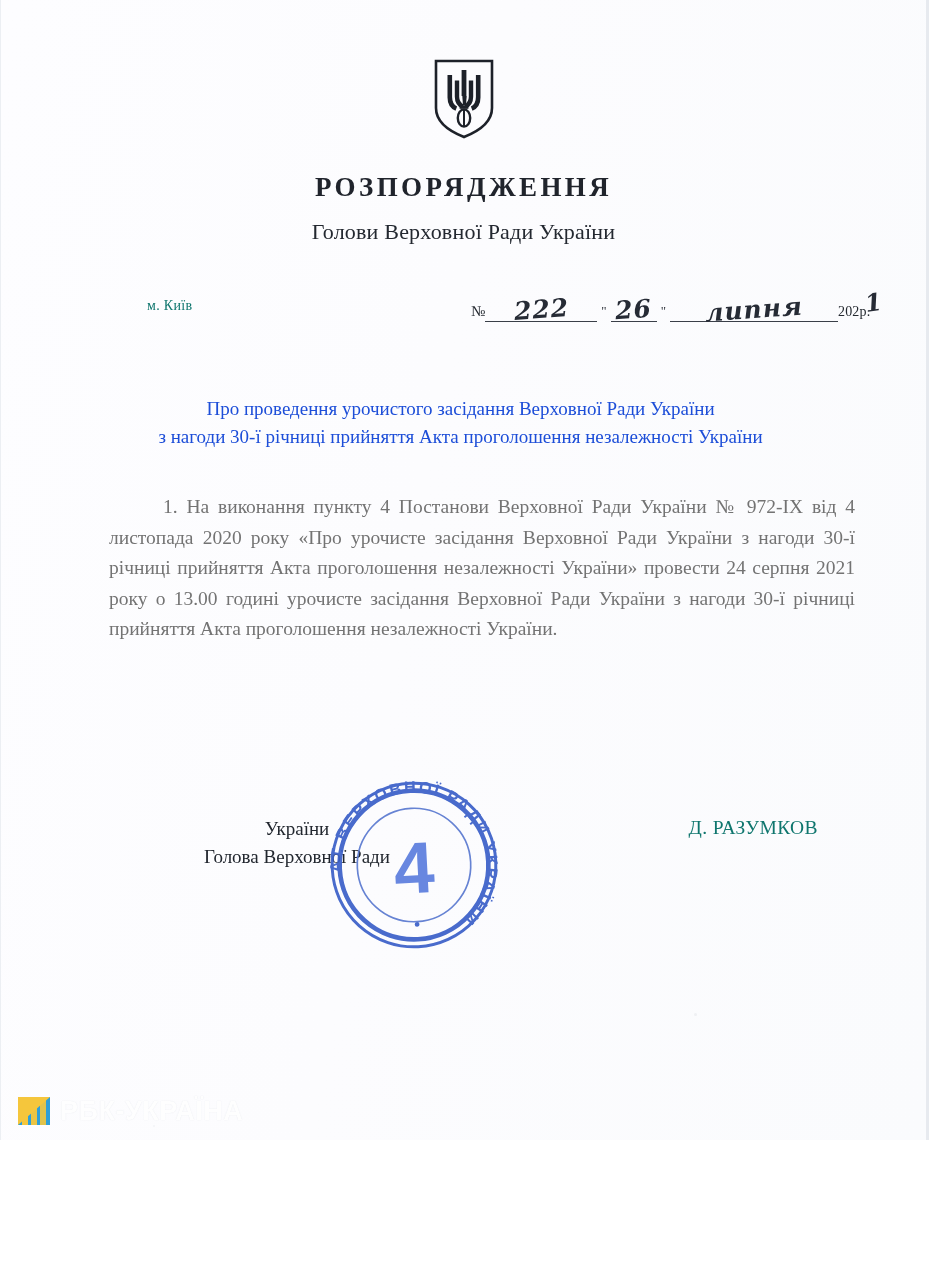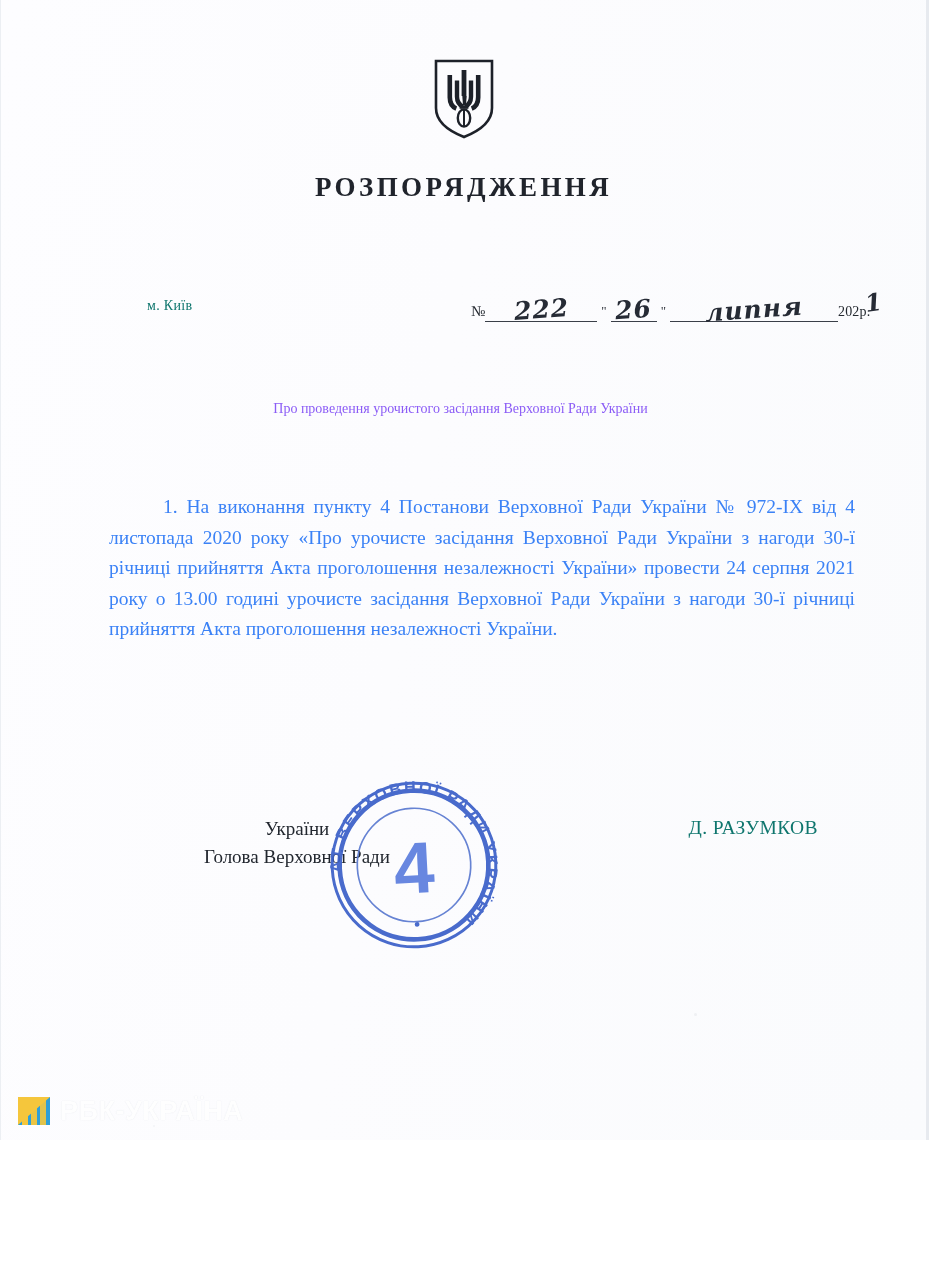--- a/index.html
+++ b/index.html
@@ -139,32 +139,32 @@
     transform: rotate(-8deg);
   }
 
   
   .subject {
     position: absolute;
     top: 395px;
     left: 102px;
     right: 108px;
     text-align: center;
-    font-size: 14px;
+    font-size: 19px;
     line-height: 28px;
-    color: #8b5cf6;
+    color: #1d4ed8;
   }
 
   
   .body-block {
     position: absolute;
     top: 492px;
     left: 108px;
     width: 746px;
-    color: #3b82f6;
+    color: #737373;
   }
   .para {
     font-size: 19.5px;
     line-height: 30.5px;
     text-align: justify;
     text-indent: 54px;
     margin: 0 0 30px 0;
     hyphens: none;
   }
   .para:last-child { margin-bottom: 0; }
@@ -250,20 +250,21 @@
           <path d="M21.8 22.5 h4.4 v16.2 q0 5.4 4.8 8 l-1.9 4 q-7.3-3.5-7.3-12 z"></path>
           <path d="M35.8 22.5 h4.4 v16.2 q0 8.5-7.3 12 l-1.9-4 q4.8-2.6 4.8-8 z"></path>
           <path d="M26.6 47.5 h8.8 v3.3 h-8.8 z"></path>
           <ellipse cx="31" cy="60" rx="6.2" ry="8.6" fill="none" stroke="#1d2129" stroke-width="2.4"></ellipse>
           <path d="M30 51 h2 v18 h-2 z"></path>
         </g>
       </svg>
     </div>
 
     <div class="doc-title">РОЗПОРЯДЖЕННЯ</div>
+    <div class="doc-subtitle">Голови Верховної Ради України</div>
 
     <div class="meta-row">
       <div class="city">м. Київ</div>
       <div class="meta-fields">
         <span class="nomer-sym">№</span>
         <span class="rule rule-num">
           <span class="hand">222</span>
         </span>
         <span class="quote">"</span>
         <span class="rule rule-day">
@@ -275,20 +276,21 @@
         </span>
         <span class="year">
           <span>202</span><span>р.</span>
           <span class="hand-year">1</span>
         </span>
       </div>
     </div>
 
     <div class="subject">
       <div>Про проведення урочистого засідання Верховної Ради України</div>
+      <div>з нагоди 30-ї річниці прийняття Акта проголошення незалежності України</div>
     </div>
 
     <div class="body-block">
       <p class="para">1. На виконання пункту 4 Постанови Верховної Ради України № 972-IX від 4 листопада 2020 року «Про урочисте засідання Верховної Ради України з нагоди 30-ї річниці прийняття Акта проголошення незалежності України» провести 24 серпня 2021 року о 13.00 годині урочисте засідання Верховної Ради України з нагоди 30-ї річниці прийняття Акта проголошення незалежності України.</p>
     </div>
 
     <div class="sign-row">
       <div class="sign-post">
         <div>України</div>
         <div>Голова Верховної Ради</div>

